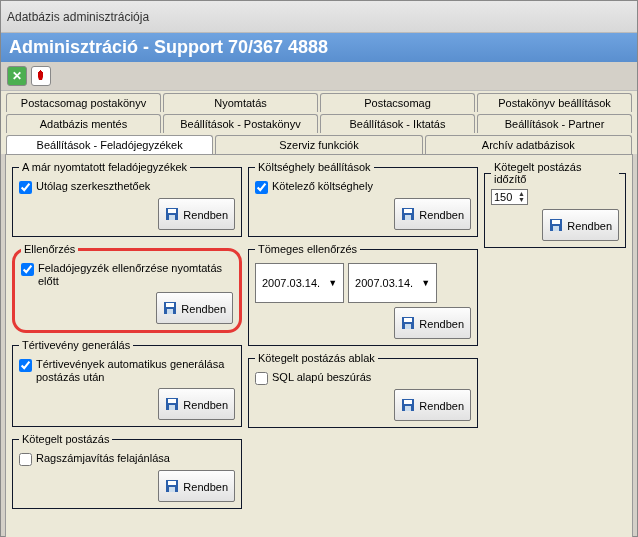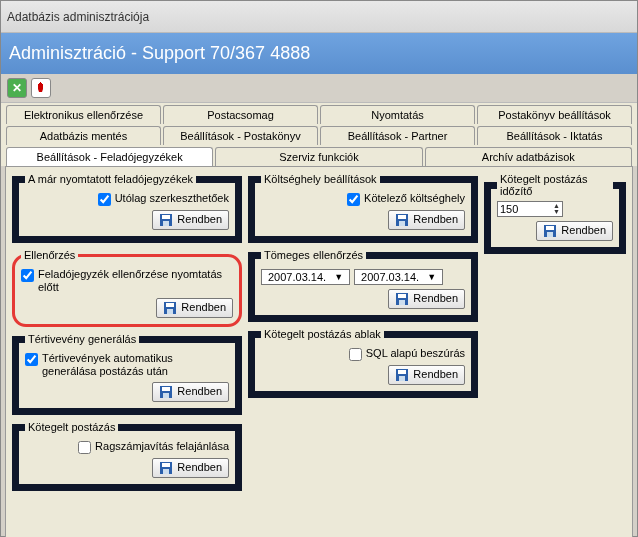--- a/index.html
+++ b/index.html
@@ -23,22 +23,22 @@
     display: flex;
     align-items: center;
     padding: 0 6px;
     color: #333;
     font-size: 12px;
   }
   .header {
     background: linear-gradient(#6fa3e0, #5a8fcf);
     color: #fff;
     font-size: 18px;
-    padding: 10px 8px;
-    font-weight: normal;
+    padding: 4px 8px;
+    font-weight: bold;
   }
   .toolbar {
     padding: 4px 6px;
     display: flex;
     gap: 4px;
     border-bottom: 1px solid #bbb;
   }
   .tool-btn {
     width: 20px; height: 20px;
     border: 1px solid #888;
@@ -76,56 +76,56 @@
     margin: 0 4px 4px 4px;
     padding: 6px;
     height: 390px;
   }
   .cols {
     display: grid;
     grid-template-columns: 230px 230px 1fr;
     gap: 6px;
   }
   fieldset.g {
-    border: 7px solid #0f172a;
+    border: 1px solid #0f172a;
     margin: 0 0 6px 0;
     padding: 4px 6px 6px 6px;
     position: relative;
   }
   fieldset.g legend {
     font-size: 11px;
     padding: 0 3px;
   }
-  .chk { display:flex; align-items:flex-start; gap:4px; margin:3px 0;justify-content:flex-end; }
+  .chk { display:flex; align-items:flex-start; gap:4px; margin:3px 0; }
   .chk input { margin:1px 0 0 0; }
   .chk label { line-height: 13px; }
   .btn {
     border:1px solid #777;
     background: linear-gradient(#fdfdfd,#e2e2e2);
-    padding: 2px 6px;
+    padding: 8px 6px;
     font-size:11px;
     display:inline-flex;
-    align-items:flex-start;
+    align-items:flex-end;
     gap:4px;
     cursor:pointer;
     border-radius:2px;
   }
   .btn-row { display:flex; justify-content:flex-end; margin-top:4px; }
   svg.save { width:14px; height:14px; }
   .date-sel {
     display:inline-flex; align-items:center;
     border:1px solid #777; background:#fff;
-    font-size:11px; padding:1px 2px;
+    font-size:11px; padding:13px 2px;
   }
   .date-sel span { padding:0 4px; }
   .spin {
     display:inline-flex; align-items:center;
     border:1px solid #777; background:#fff;
     padding:1px 2px;
-    width: 66px;
+    width: 37px;
     justify-content: space-between;
   }
   .spin-btns { display:flex; flex-direction:column; line-height:6px; font-size:7px; color:#333; }
   .highlight-ellorenzes {
     border: 3px solid #e53935 !important;
     border-radius: 14px;
     padding: 4px 6px 6px 6px;
   }
   .chev { font-size:9px; color:#000; }
 </style>
@@ -144,30 +144,30 @@
   <div class="toolbar">
     <div class="tool-btn tool-green">✕</div>
     <div class="tool-btn tool-hand">
       <svg width="14" height="14">
           <path d="M4 8 V3 h1 V2 h1 V1 h1 v1 h1 v1 h1 v5 l-1 3 H5 z" fill="#c00"></path>
         </svg>
     </div>
   </div>
 
   <div class="tabs row1">
-    <div class="tab">Elektronikus ellenőrzése</div>
+    <div class="tab">Postacsomag postakönyv</div>
+    <div class="tab">Nyomtatás</div>
     <div class="tab">Postacsomag</div>
-    <div class="tab">Nyomtatás</div>
     <div class="tab">Postakönyv beállítások</div>
   </div>
   <div class="tabs row2">
     <div class="tab">Adatbázis mentés</div>
     <div class="tab">Beállítások - Postakönyv</div>
+    <div class="tab">Beállítások - Iktatás</div>
     <div class="tab">Beállítások - Partner</div>
-    <div class="tab">Beállítások - Iktatás</div>
   </div>
   <div class="tabs row3">
     <div class="tab active">Beállítások - Feladójegyzékek</div>
     <div class="tab">Szerviz funkciók</div>
     <div class="tab">Archív adatbázisok</div>
   </div>
 
   <div class="content">
     <div class="cols">
 

